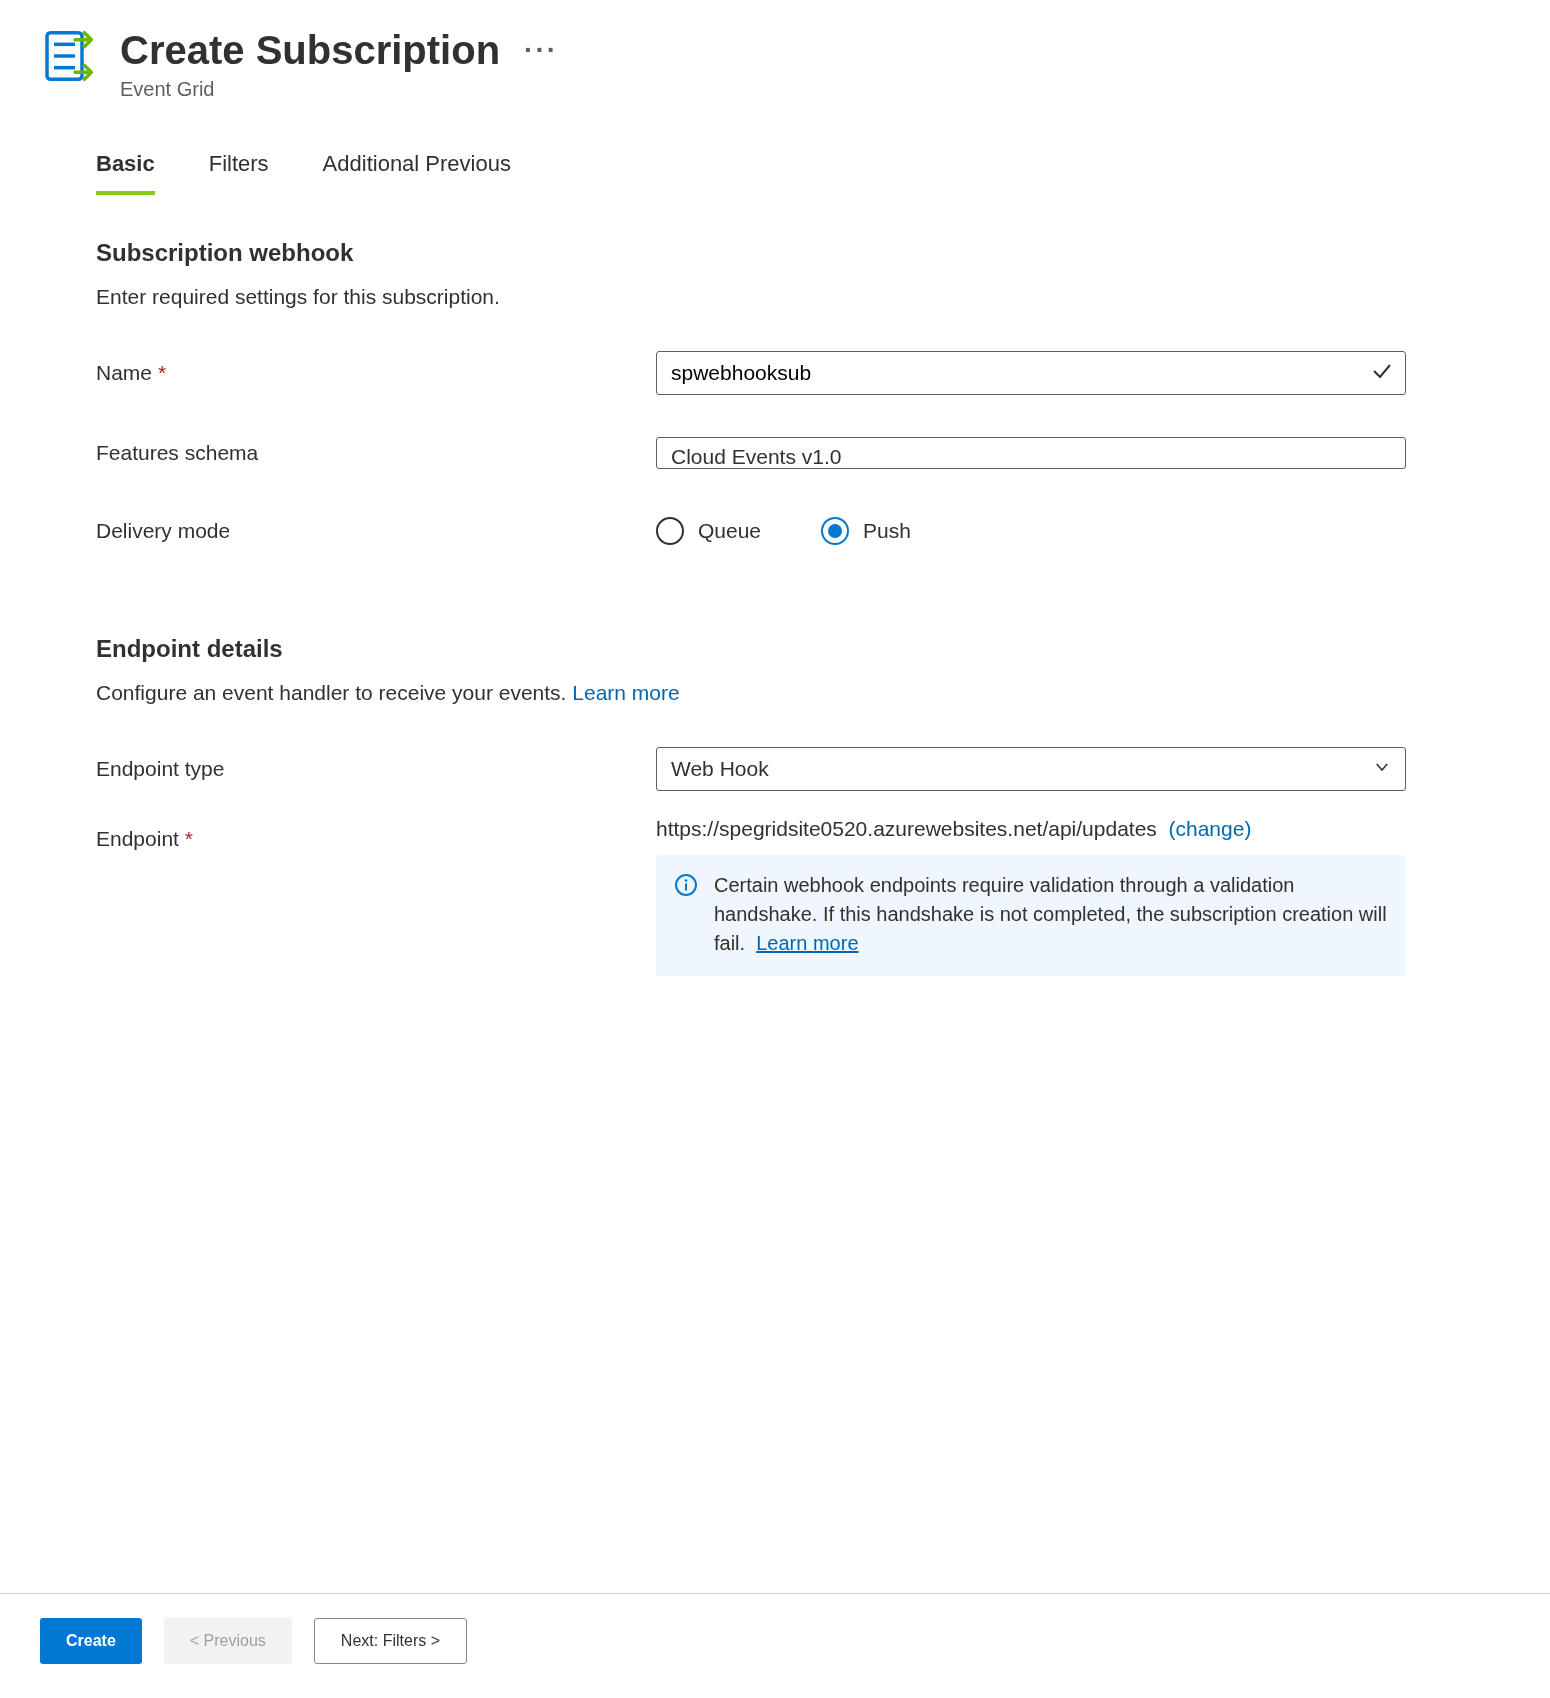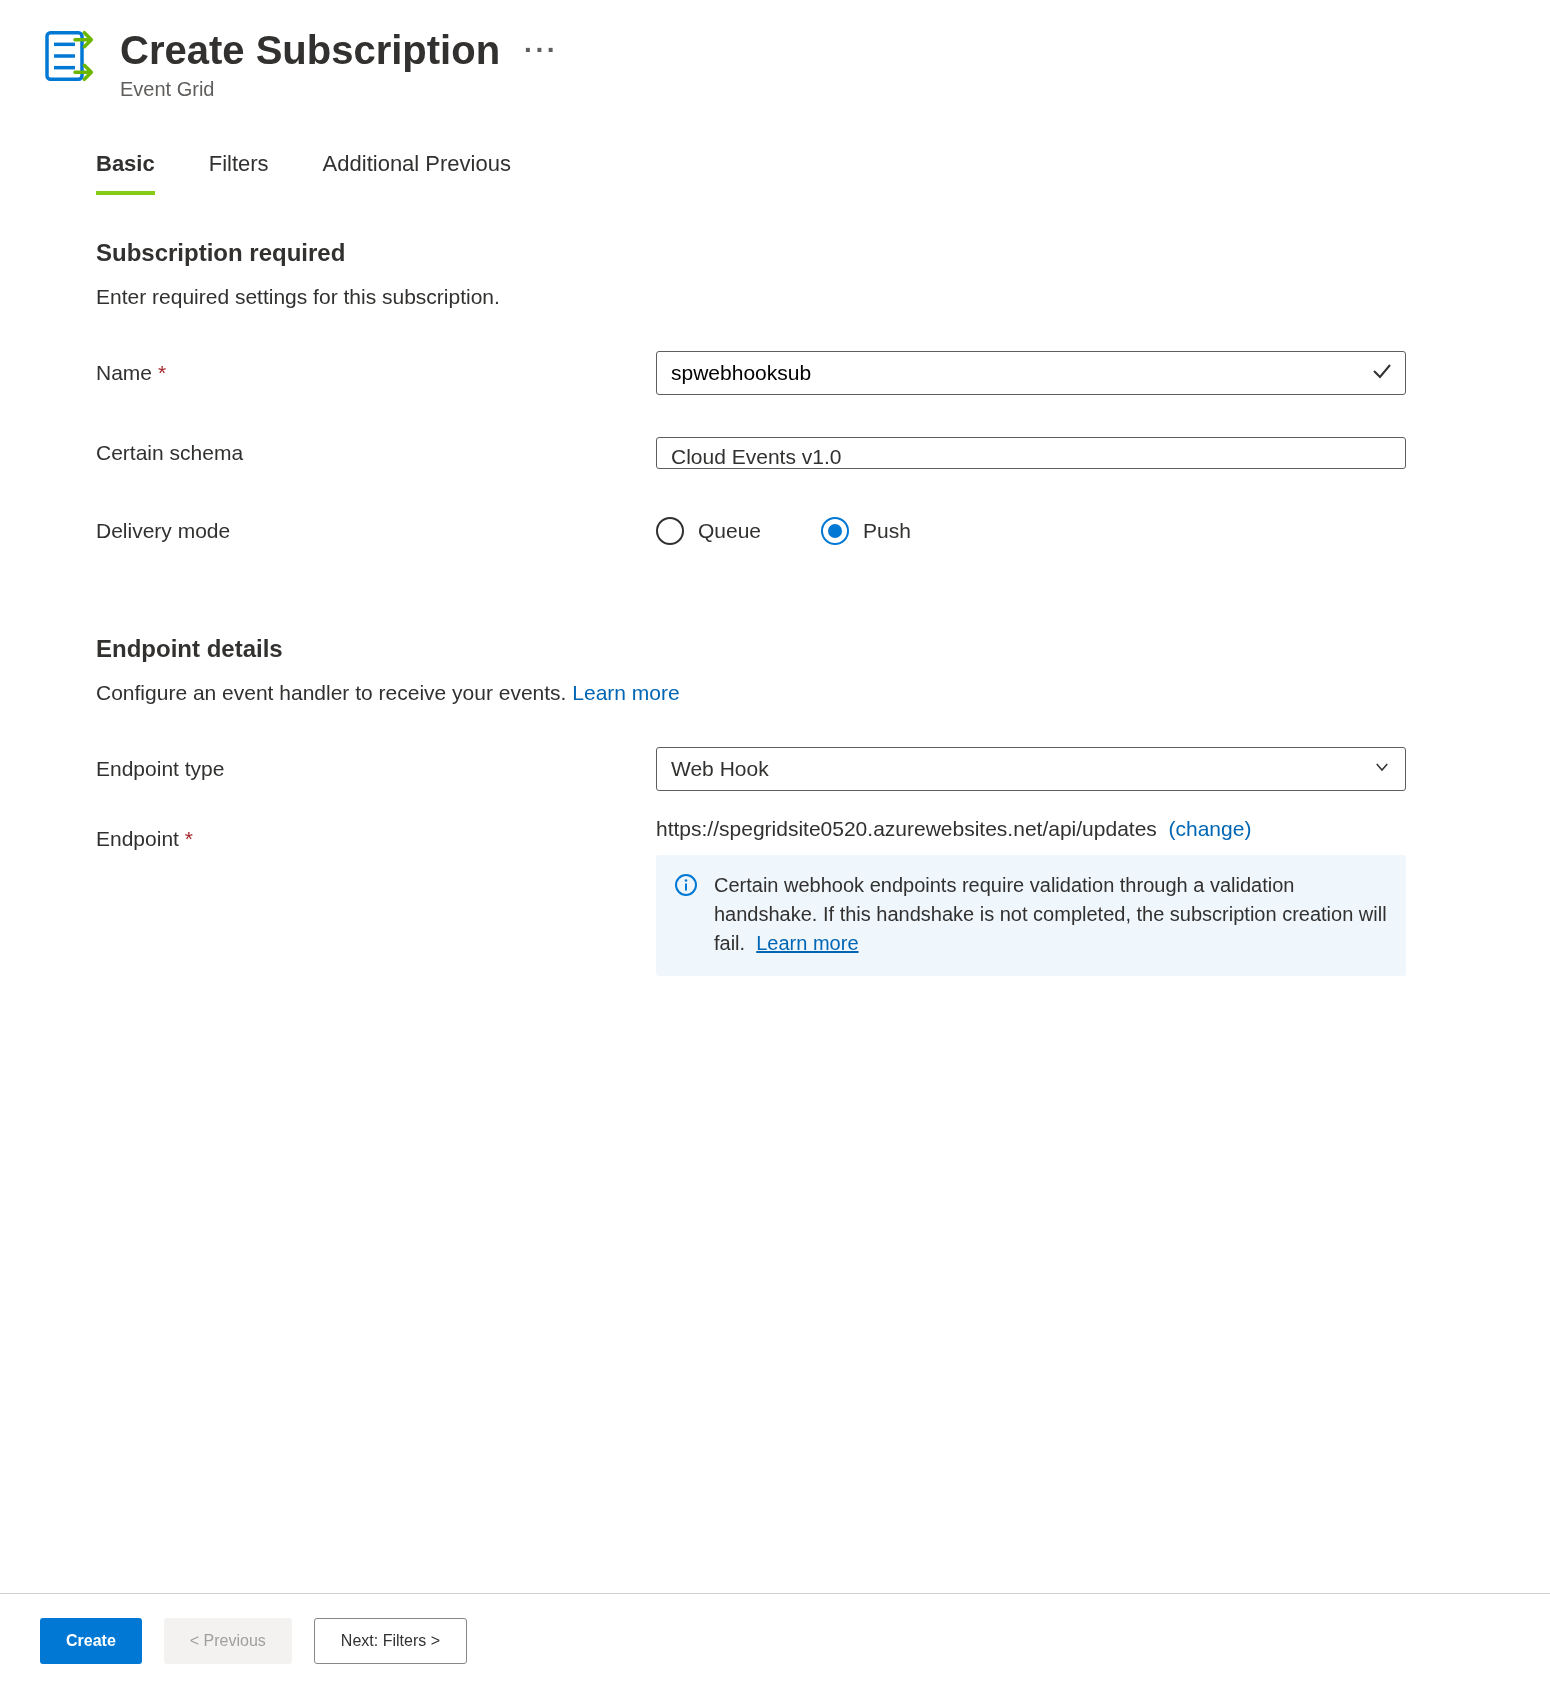--- a/index.html
+++ b/index.html
@@ -66,39 +66,39 @@
     </div>
   </div>
 
   <div class="content">
     <div class="tabs">
       <div class="tab selected">Basic</div>
       <div class="tab">Filters</div>
       <div class="tab">Additional Previous</div>
     </div>
 
-    <div class="section-title">Subscription required</div>
+    <div class="section-title">Subscription webhook</div>
     <div class="section-desc">Enter required settings for this subscription.</div>
 
     <div class="form-row">
       <div class="form-label">
         <span>Name</span> <span class="req">*</span>
       </div>
       <div class="text-input">
         <input type="text" value="spwebhooksub" style="">
         <span class="check-icon">
           <svg width="24" height="24" viewBox="0 0 24 24">
               <path d="M4 12 L10 18 L20 6" fill="none" stroke="#323130" stroke-width="2"></path>
             </svg>
         </span>
       </div>
     </div>
 
     <div class="form-row">
-      <div class="form-label">Certain schema</div>
+      <div class="form-label">Features schema</div>
       <div class="disabled-box">Cloud Events v1.0</div>
     </div>
 
     <div class="form-row" style="margin-top:48px;">
       <div class="form-label">Delivery mode</div>
       <div class="radios">
         <div class="radio">
           <span class="radio-circle"></span>
           <span>Queue</span>
         </div>

